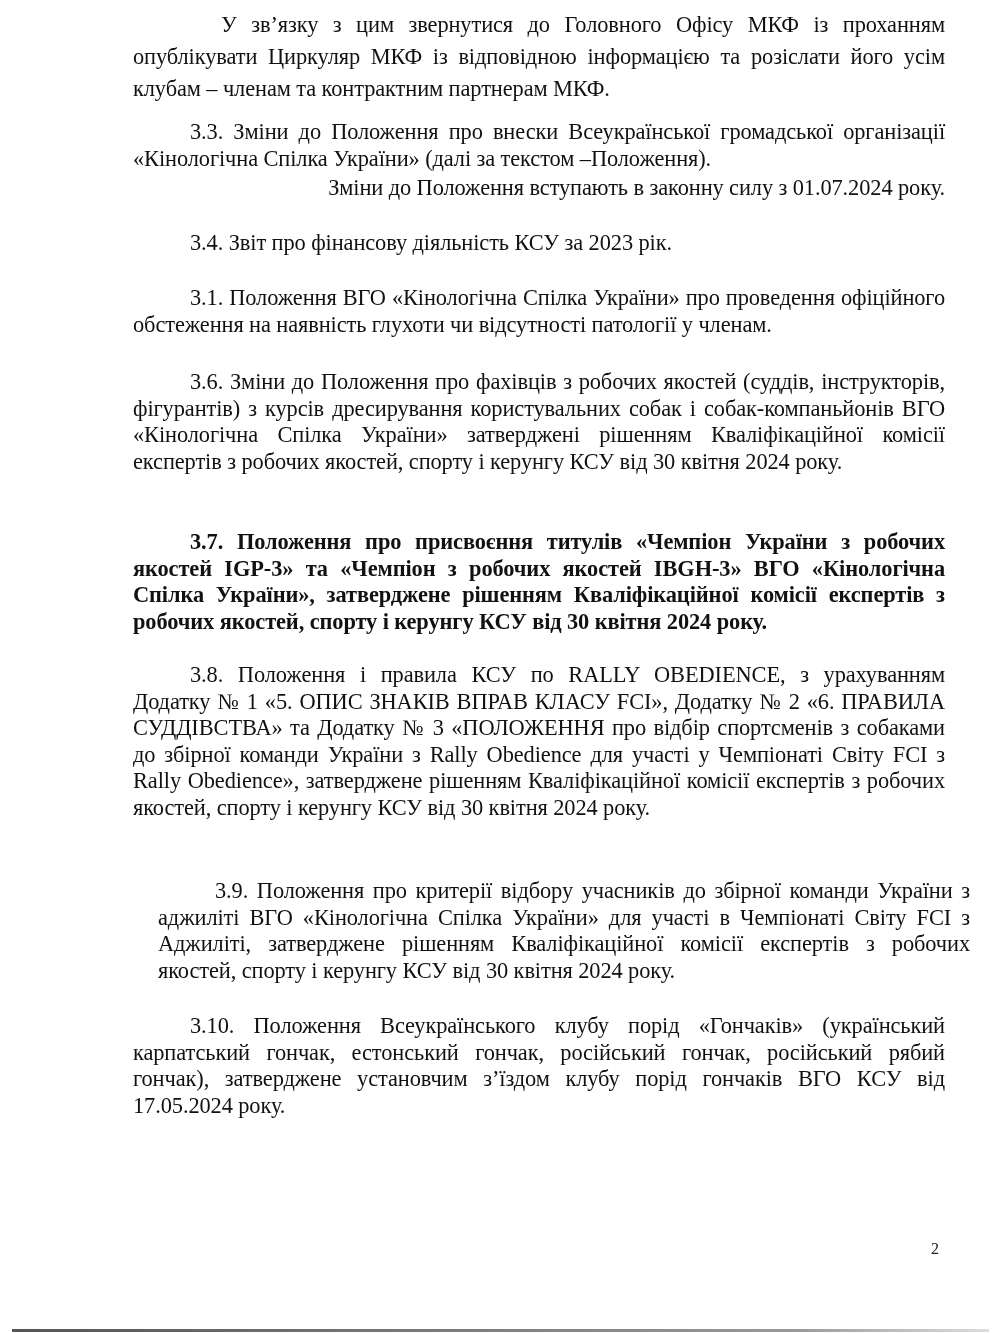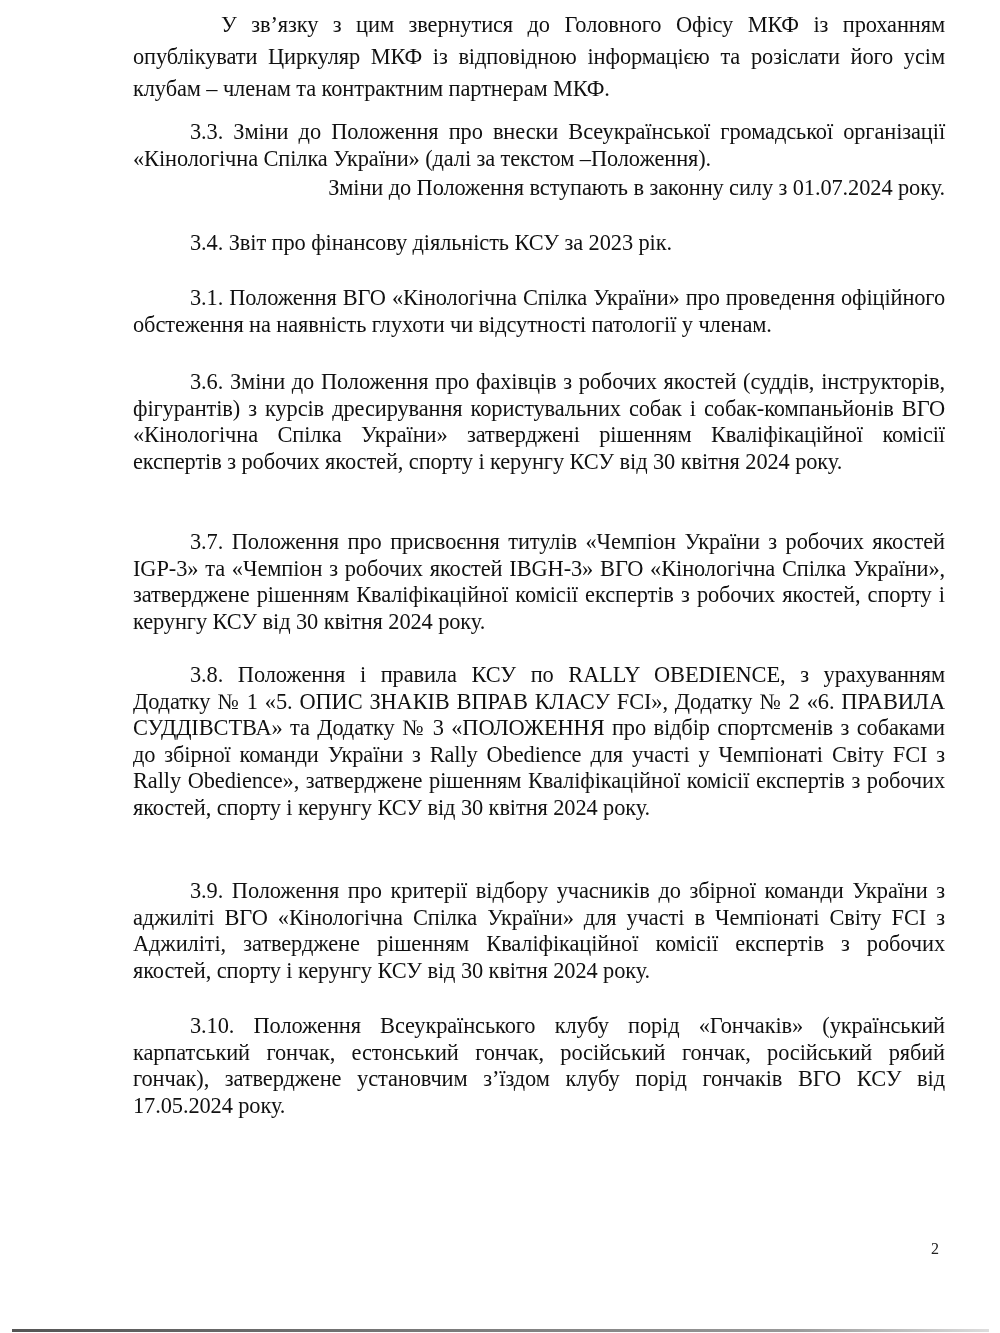--- a/index.html
+++ b/index.html
@@ -81,31 +81,31 @@
   <p class="para" style="top:285px;">
     <span>3.1.</span>
     <span>Положення ВГО «Кінологічна Спілка України» про проведення офіційного обстеження на наявність глухоти чи відсутності патології у членам.</span>
   </p>
 
   <p class="para" style="top:369px;">
     <span>3.6.</span>
     <span>Зміни до Положення про фахівців з робочих якостей (суддів, інструкторів, фігурантів) з курсів дресирування користувальних собак і собак-компаньйонів ВГО «Кінологічна Спілка України» затверджені рішенням Кваліфікаційної комісії експертів з робочих якостей, спорту і керунгу КСУ від 30 квітня 2024 року.</span>
   </p>
 
-  <p class="para" style="top:529px;">
+  <p class="para" style="top:529px;font-weight:bold;">
     <span>3.7.</span>
     <span>Положення про присвоєння титулів «Чемпіон України з робочих якостей IGP-3» та «Чемпіон з робочих якостей IBGH-3» ВГО «Кінологічна Спілка України», затверджене рішенням Кваліфікаційної комісії експертів з робочих якостей, спорту і керунгу КСУ від 30 квітня  2024 року.</span>
   </p>
 
   <p class="para" style="top:662px;">
     <span>3.8.</span>
     <span>Положення і правила КСУ по RALLY OBEDIENCE, з урахуванням Додатку № 1 «5. ОПИС ЗНАКІВ ВПРАВ КЛАСУ FCI», Додатку № 2 «6. ПРАВИЛА СУДДІВСТВА» та Додатку № 3 «ПОЛОЖЕННЯ про відбір спортсменів з собаками до збірної команди України з Rally Obedience для участі у Чемпіонаті Світу FCI з Rally Obedience», затверджене рішенням Кваліфікаційної комісії експертів з робочих якостей, спорту і керунгу КСУ від 30 квітня  2024 року.</span>
   </p>
 
-  <p class="para" style="top:878px;">
+  <p class="para" style="top:878px;margin-left:25px;">
     <span>3.9.</span>
     <span>Положення про критерії відбору учасників до збірної команди України з аджиліті ВГО «Кінологічна Спілка України» для участі в Чемпіонаті Світу FCI з Аджиліті, затверджене рішенням Кваліфікаційної комісії експертів з робочих якостей, спорту і керунгу КСУ від 30 квітня 2024 року.</span>
   </p>
 
   <p class="para" style="top:1013px;">
     <span>3.10.</span>
     <span>Положення Всеукраїнського клубу порід «Гончаків» (український карпатський гончак, естонський гончак, російський гончак, російський рябий гончак), затверджене установчим з’їздом клубу порід гончаків ВГО КСУ від 17.05.2024 року.</span>
   </p>
 
   <div class="page-number">2</div>

